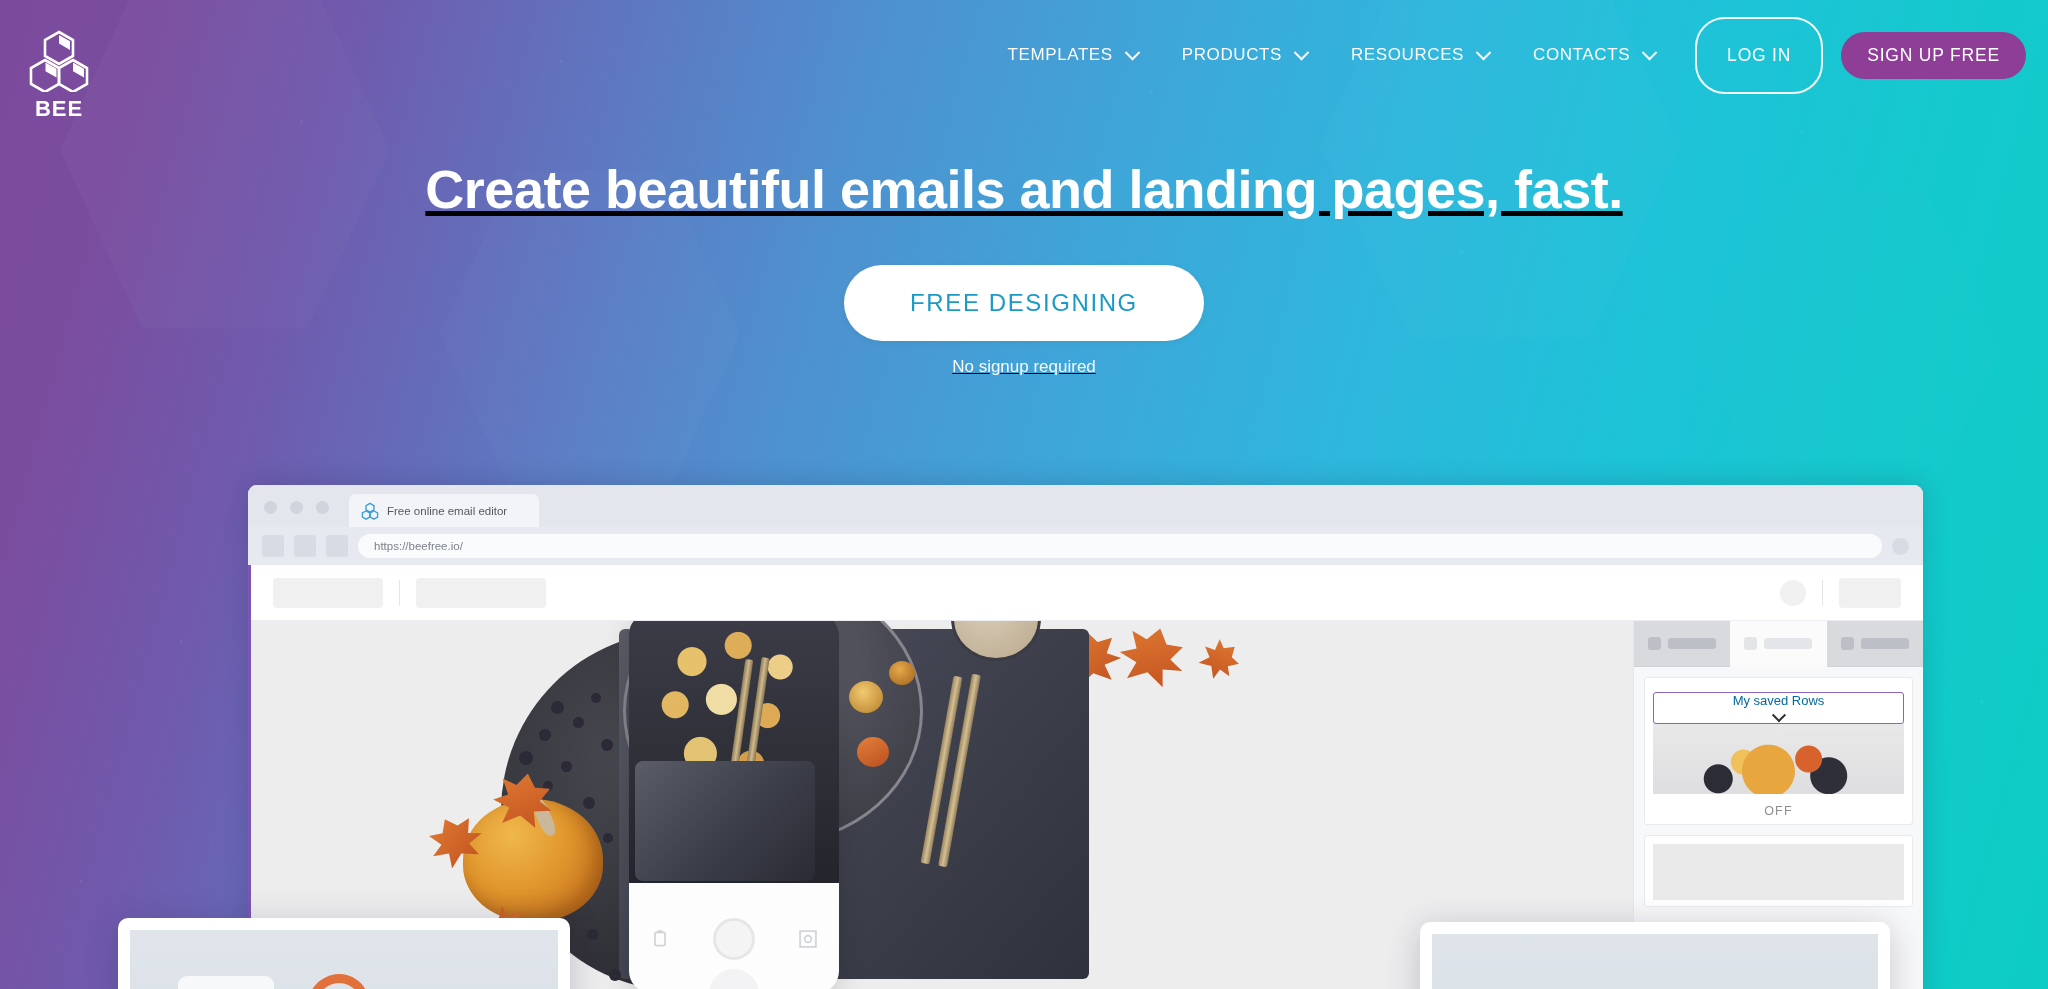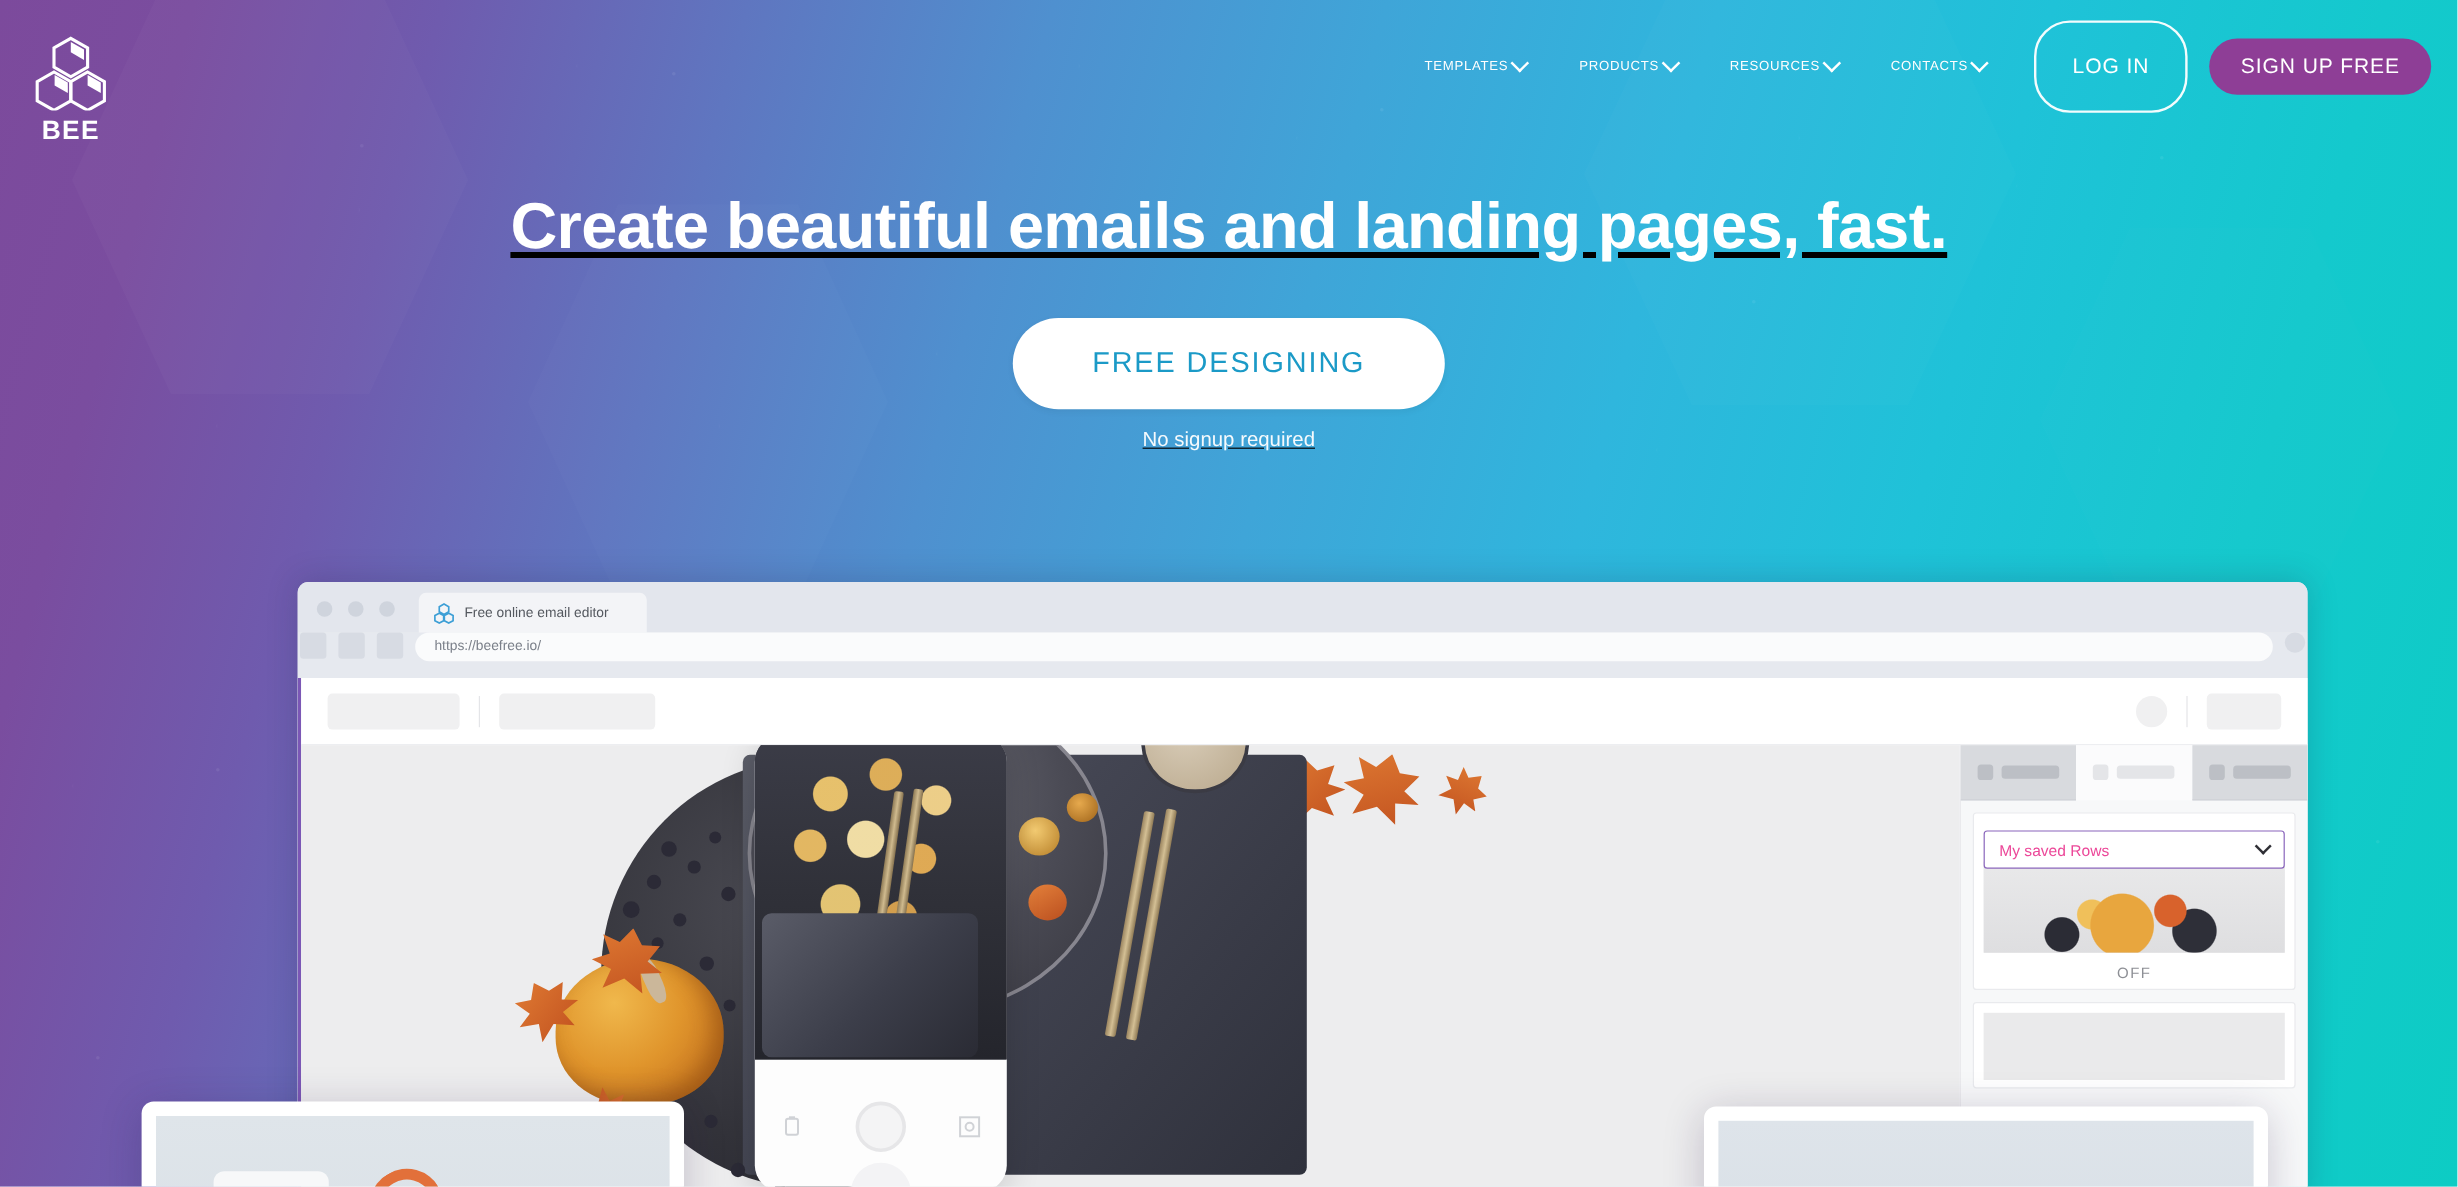--- a/index.html
+++ b/index.html
@@ -70,24 +70,24 @@
 
   .nav {
     position: absolute; left: 0; top: 0;
     width: 2048px; height: 110px;
     display: flex; align-items: center; justify-content: flex-end;
     padding-right: 22px;
     gap: 0;
   }
   .nav-item {
     color: #ffffff;
-    font-size: 11px;
+    font-size: 17px;
     letter-spacing: .6px;
     padding: 0 22px;
-    display: flex; align-items: center; gap: 4px;
+    display: flex; align-items: center; gap: 14px;
     cursor: pointer;
     white-space: nowrap;
     text-shadow: 0 0 1px rgba(0,0,0,.05);
   }
   .chev {
     display: inline-block;
     width: 11px; height: 11px;
     border-right: 2px solid #fff;
     border-bottom: 2px solid #fff;
     transform: rotate(45deg) translate(-2px,-2px);
@@ -187,23 +187,23 @@
     display: flex; align-items: center;
     gap: 8px;
     padding: 0 16px 0 12px;
     min-width: 190px;
   }
   .tab-fav { width: 18px; height: 18px; }
   .tab-title { font-size: 11.5px; color: #54585f; white-space: nowrap; }
 
   .browser-urlbar {
     height: 38px;
-    display: flex; 
+    display: flex; align-items: center;
     gap: 10px;
-    padding: 0 2px;
+    padding: 0 14px;
     background: #e6e9ef;
   }
   .url-btn { width: 22px; height: 22px; border-radius: 3px; background: #d7dbe3; }
   .url-field {
     flex: 1; height: 24px;
     background: #fafbfc;
     border-radius: 13px;
     display: flex; align-items: center;
     padding: 0 16px;
     font-size: 11.5px;
@@ -354,22 +354,23 @@
   }
   .select {
     position: absolute; left: 8px; right: 8px; top: 14px;
     height: 32px;
     background: #fff;
     border: 1px solid #8a65bb;
     border-radius: 3px;
     display: flex; align-items: center; justify-content: space-between;
     padding: 0 12px;
     font-size: 13px;
-    color: #ec4899;
+    color: #0369a1;
     z-index: 3;
+    flex-direction: column;
   }
   .select-chev {
     width: 10px; height: 10px;
     border-right: 2.4px solid #2f2f35;
     border-bottom: 2.4px solid #2f2f35;
     transform: rotate(45deg) translate(-2px,-2px);
   }
   .pcard-img {
     margin: 6px 8px 0;
     height: 76px;

